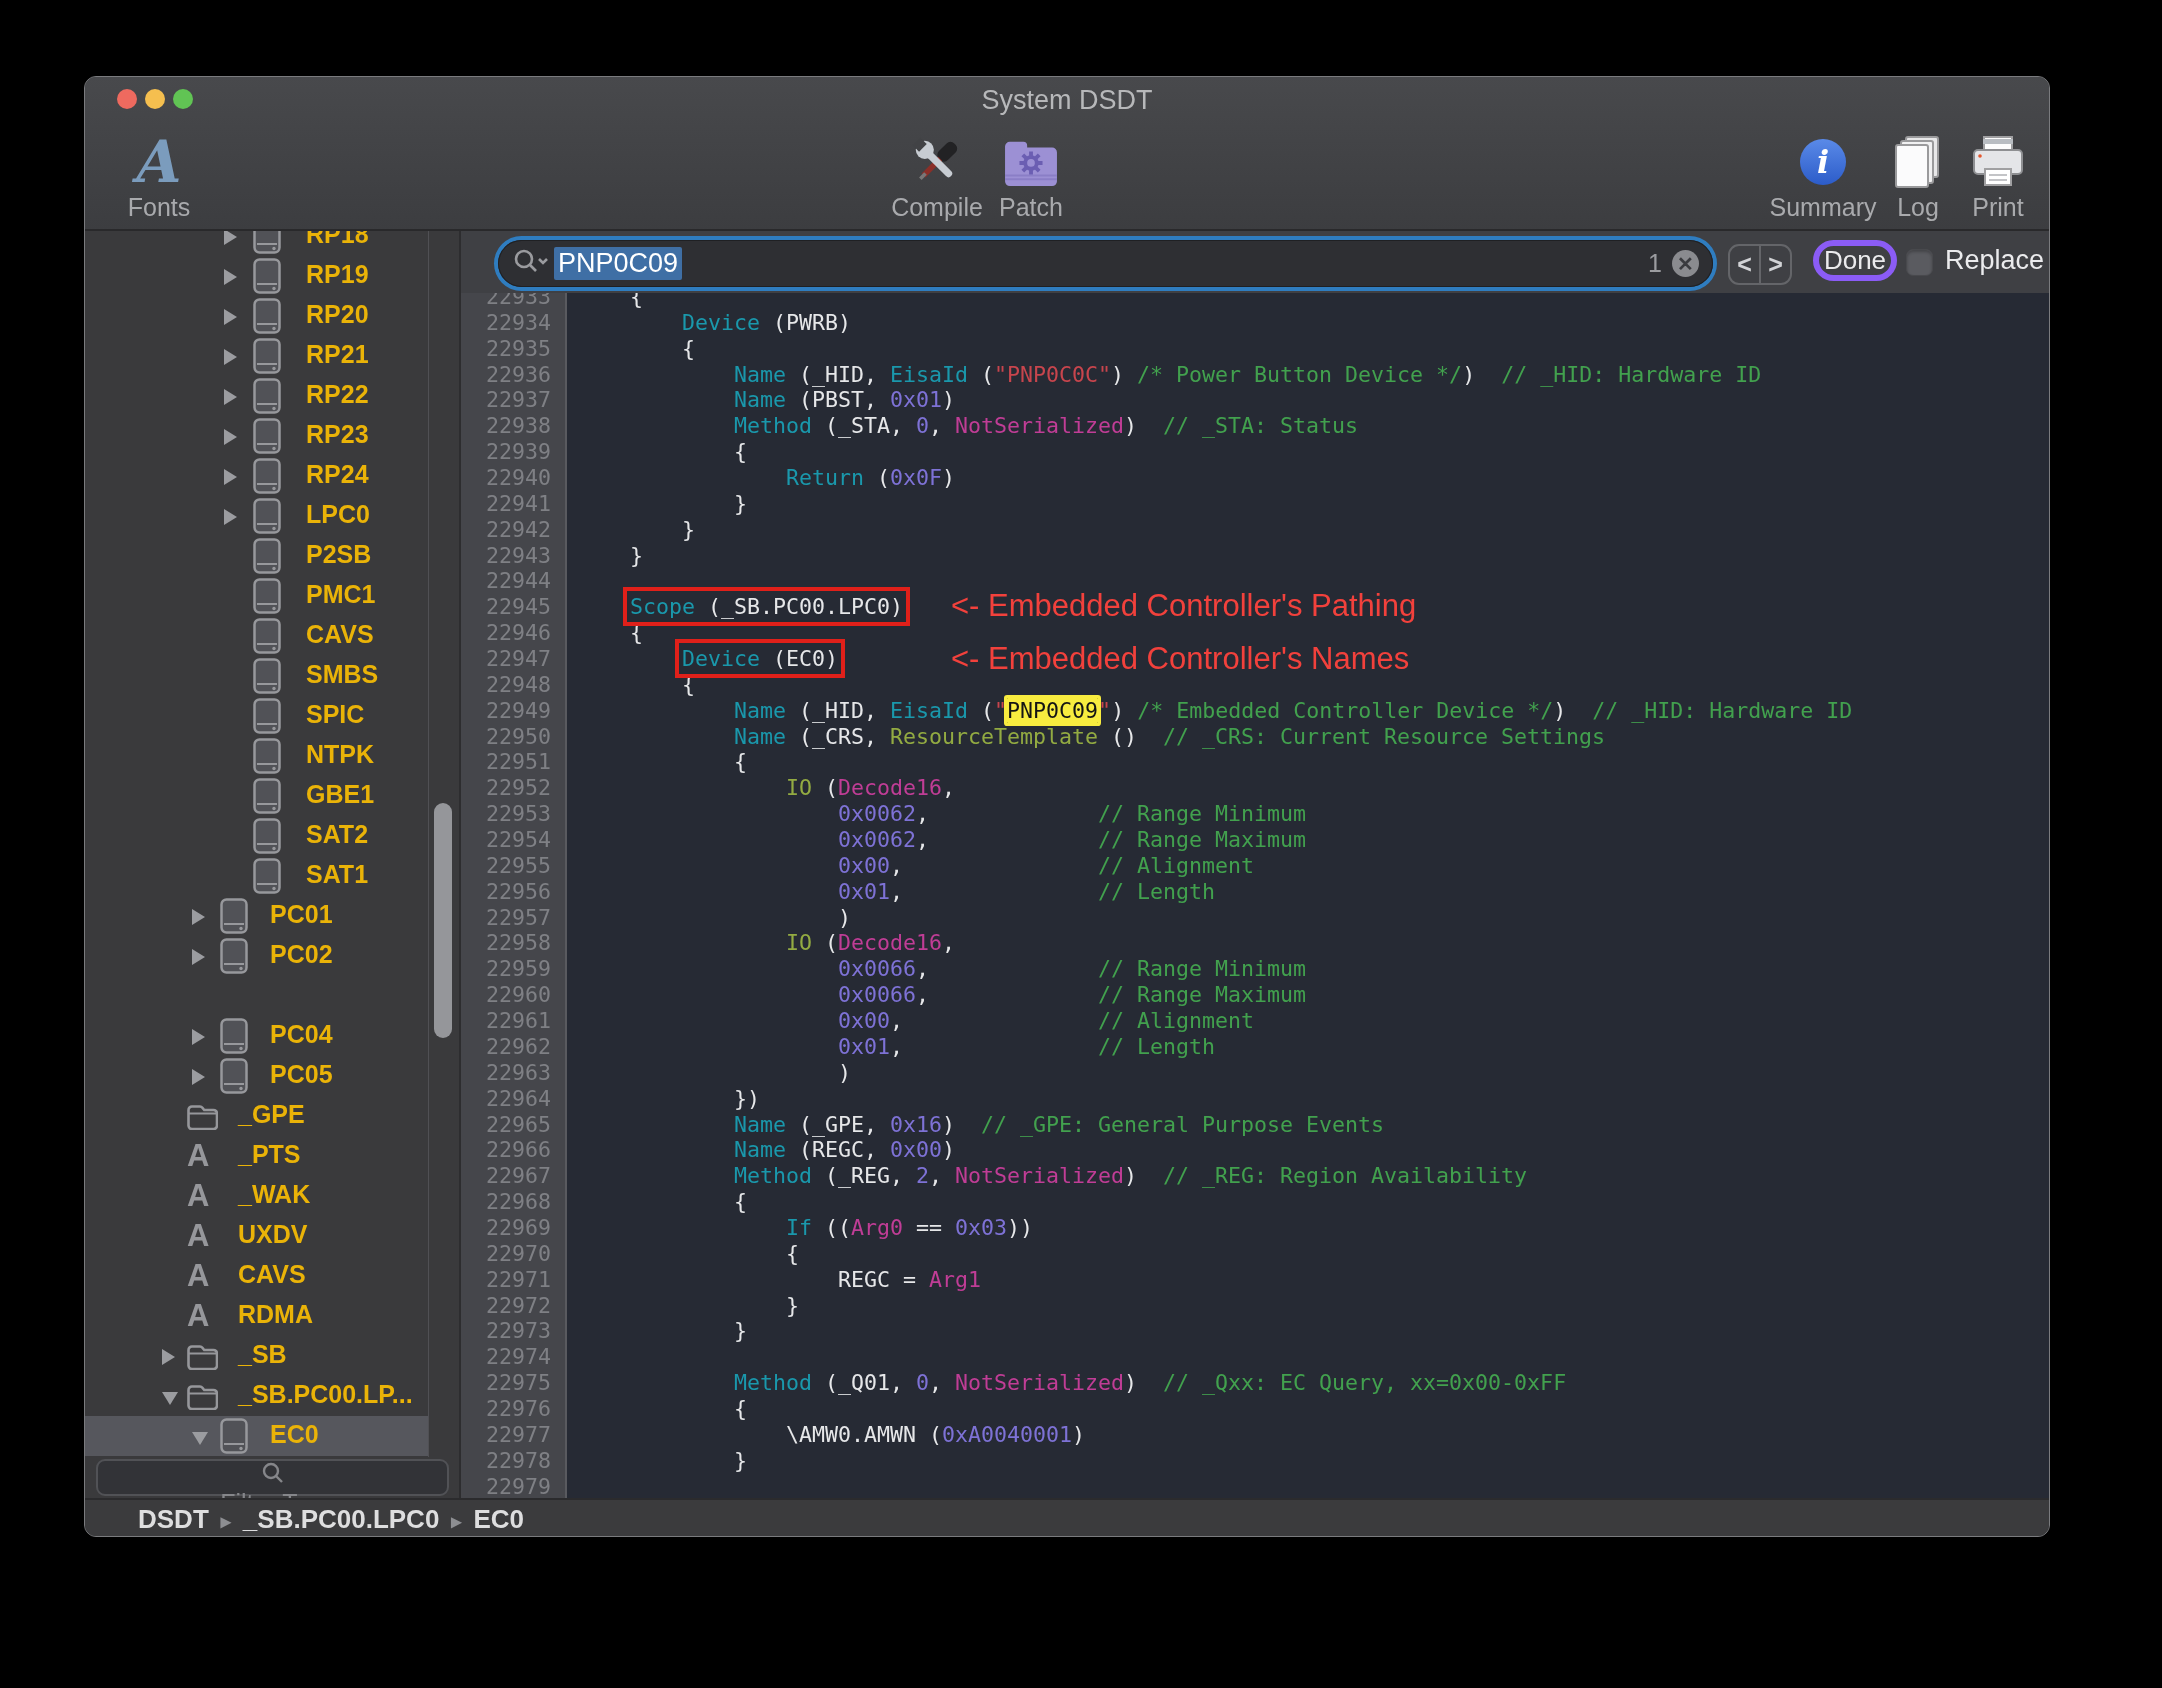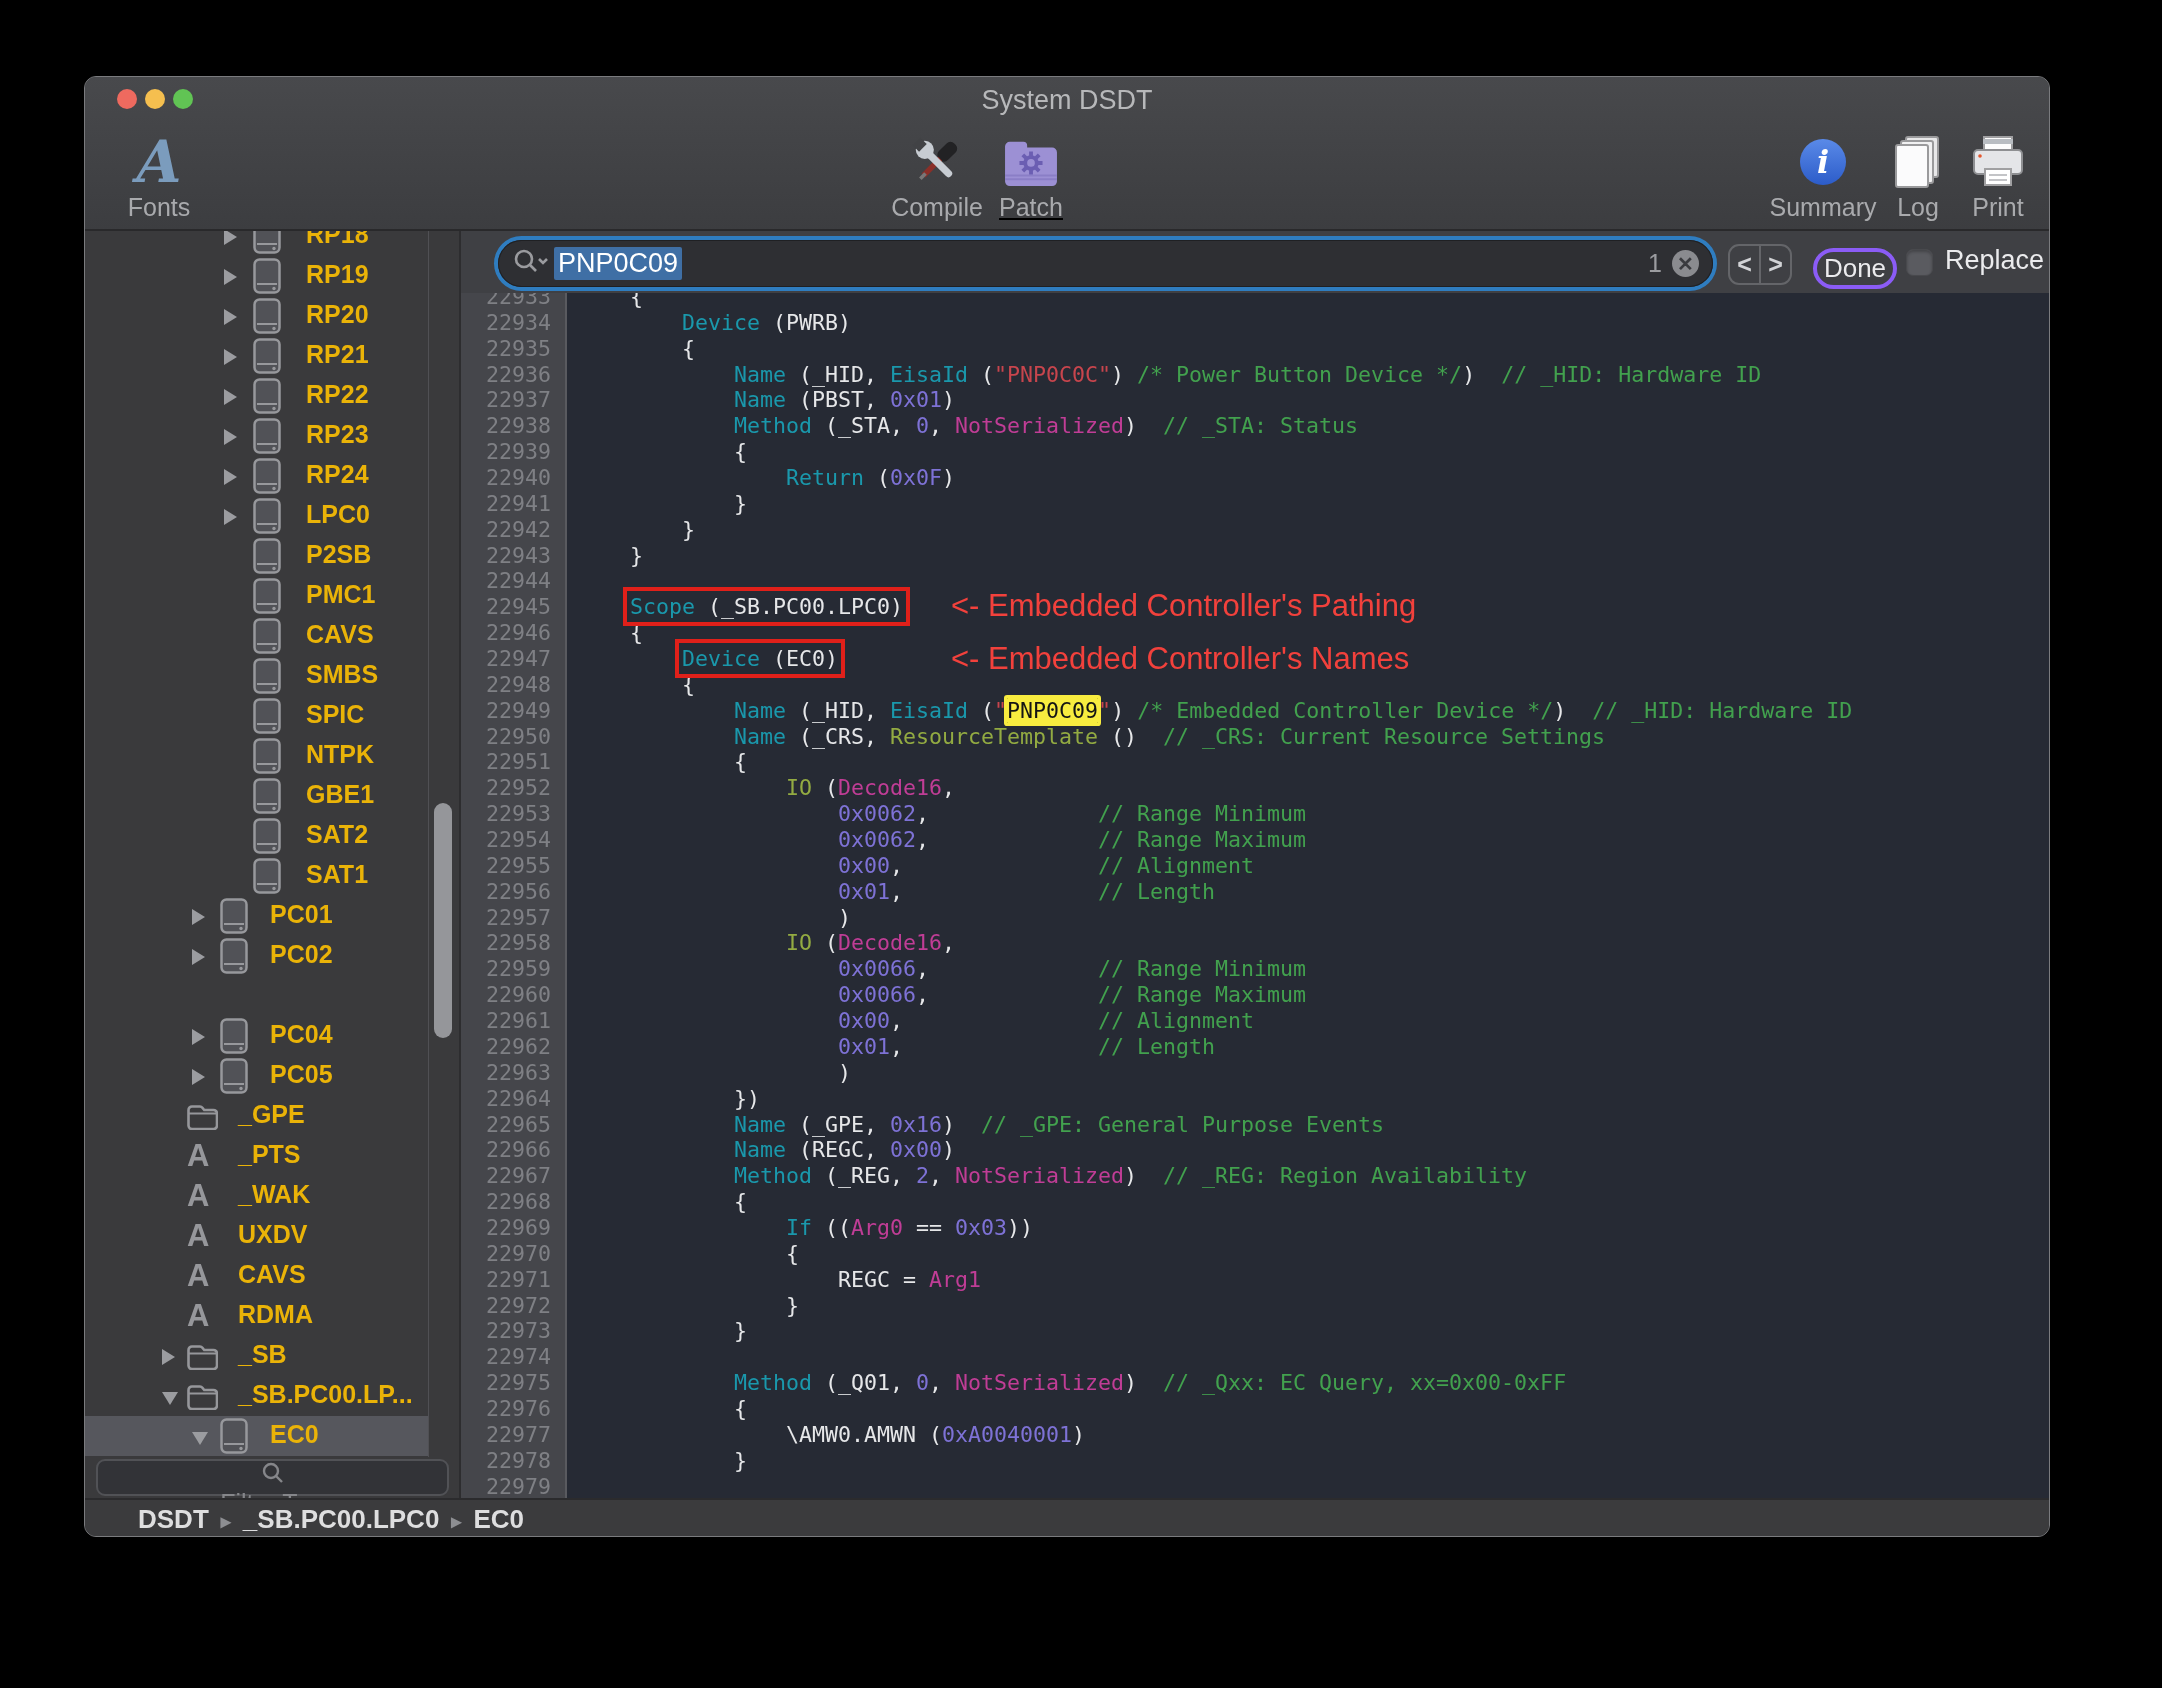--- a/index.html
+++ b/index.html
@@ -72,21 +72,21 @@
                 display:flex;align-items:center;padding:0 14px;}
   .sel-text{margin-left:6px;font-size:27px;color:#fff;background:#3f6fa5;padding:1px 4px;border-radius:2px;}
   .match-count{margin-left:auto;font-size:25px;color:#9b9ca0;}
   .clear-btn{margin-left:10px;width:27px;height:27px;border-radius:50%;background:#8a8b8f;color:#3a3b3f;
              display:flex;align-items:center;justify-content:center;font-size:20px;font-weight:700;}
   .segmented{position:absolute;left:1267px;top:13px;width:64px;height:41px;border:2px solid #646569;
              border-radius:11px;display:flex;}
   .seg{flex:1;display:flex;align-items:center;justify-content:center;
        color:#d2d3d6;font-size:25px;font-weight:600;}
   .seg:first-child{border-right:2px solid #646569;}
-  .done-btn{position:absolute;left:1352px;top:17px;width:84px;height:41px;border:4px solid #8b5cf6;
+  .done-btn{position:absolute;left:1352px;top:9px;width:84px;height:41px;border:6px solid #8b5cf6;
             border-radius:21px;display:flex;align-items:center;justify-content:center;
             color:#ebebed;font-size:26px;}
   .replace-check{position:absolute;left:1445px;top:18px;width:27px;height:27px;border-radius:7px;
                  background:#5a5b60;border:1px solid #48494d;box-shadow:inset 0 2px 3px rgba(0,0,0,.25);}
   .replace-label{position:absolute;left:1484px;top:14px;font-size:27px;color:#ebebed;}
 
   
   .statusbar{position:absolute;left:0;top:1421px;width:1966px;height:40px;background:#3b3b3d;
              border-top:2px solid #2b2b2d;display:flex;align-items:center;padding-left:53px;font-weight:bold;}
   .crumb{font-size:26px;color:#dededf;}
@@ -122,21 +122,21 @@
             <g transform="rotate(-45 32 32)">
               <circle cx="32" cy="13" r="10" fill="#c7ccd2"></circle>
               <rect x="26" y="0" width="12" height="10" fill="#414245"></rect>
               <rect x="28" y="18" width="8" height="36" rx="4" fill="#c7ccd2"></rect>
             </g>
           </svg>
         </div>
         <div class="tlabel">Compile</div>
       </div>
 
-      <div class="tool" style="left:871px;text-decoration:underline;">
+      <div class="tool" style="left:871px;">
         <div class="ticon">
           <svg width="58" height="50" viewBox="0 0 60 52">
             <path d="M3 10 a5 5 0 0 1 5-5 h14 a4 4 0 0 1 4 4 v2 h26 a5 5 0 0 1 5 5 v30 a5 5 0 0 1 -5 5 h-44 a5 5 0 0 1 -5-5 z" fill="#9c90d4"></path>
             <path d="M3 40 h54 M3 44 h54" stroke="#8a7ec6" stroke-width="2"></path>
             <g fill="#6b5eb2">
               <circle cx="30" cy="27" r="8"></circle>
               <g stroke="#6b5eb2" stroke-width="4">
                 <line x1="30" y1="15" x2="30" y2="39"></line>
                 <line x1="18" y1="27" x2="42" y2="27"></line>
                 <line x1="21.5" y1="18.5" x2="38.5" y2="35.5"></line>

